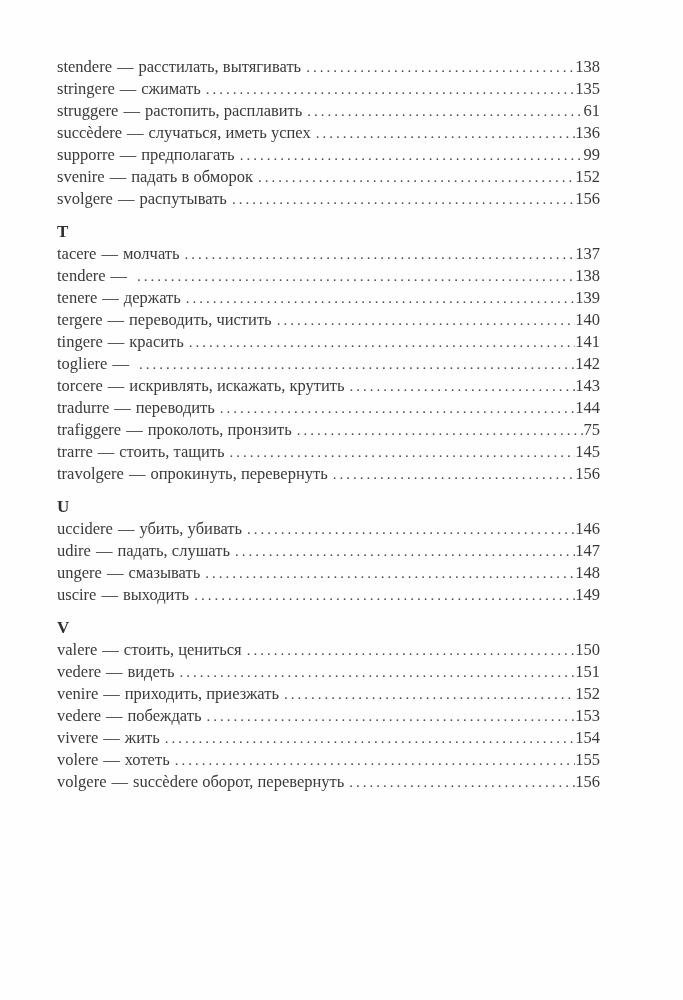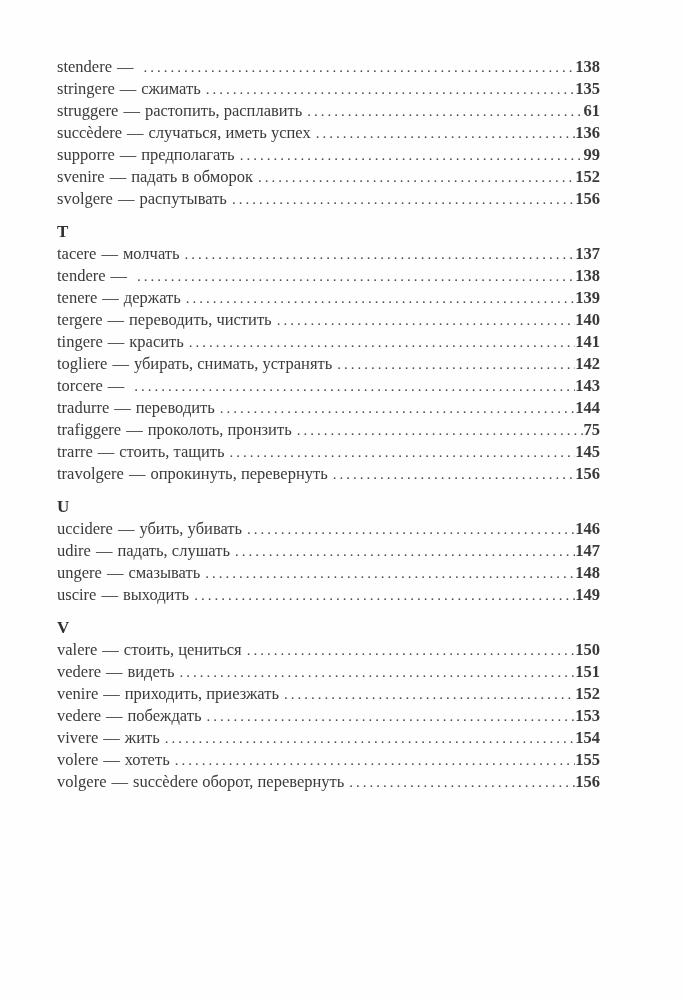--- a/index.html
+++ b/index.html
@@ -60,32 +60,32 @@
     color: #4a4a4a;
   }
   .dot-leader::after {
     content: "..................................................................................................................................................................................";
     letter-spacing: 3px;
     font-size: 15px;
   }
   .entry-page {
     flex: 0 0 auto;
     text-align: center;
-    font-weight: bold;
   }
 </style>
 </head>
 <body>
 
 <div class="page">
   <div class="toc" id="toc">
       <div class="section">
         <div class="entry">
           <span class="entry-term">stendere</span>
           <span class="entry-dash">—</span>
+          <span class="entry-definition">расстилать, вытягивать</span>
           <span class="dot-leader"></span>
           <span class="entry-page">138</span>
         </div>
         <div class="entry">
           <span class="entry-term">stringere</span>
           <span class="entry-dash">—</span>
           <span class="entry-definition">сжимать</span>
           <span class="dot-leader"></span>
           <span class="entry-page">135</span>
         </div>
@@ -157,27 +157,27 @@
         <div class="entry">
           <span class="entry-term">tingere</span>
           <span class="entry-dash">—</span>
           <span class="entry-definition">красить</span>
           <span class="dot-leader"></span>
           <span class="entry-page">141</span>
         </div>
         <div class="entry">
           <span class="entry-term">togliere</span>
           <span class="entry-dash">—</span>
-          <span class="entry-definition">убирать, снимать, устранять</span>
           <span class="dot-leader"></span>
           <span class="entry-page">142</span>
         </div>
         <div class="entry">
           <span class="entry-term">torcere</span>
           <span class="entry-dash">—</span>
+          <span class="entry-definition">искривлять, искажать, крутить</span>
           <span class="dot-leader"></span>
           <span class="entry-page">143</span>
         </div>
         <div class="entry">
           <span class="entry-term">tradurre</span>
           <span class="entry-dash">—</span>
           <span class="entry-definition">переводить</span>
           <span class="dot-leader"></span>
           <span class="entry-page">144</span>
         </div>

